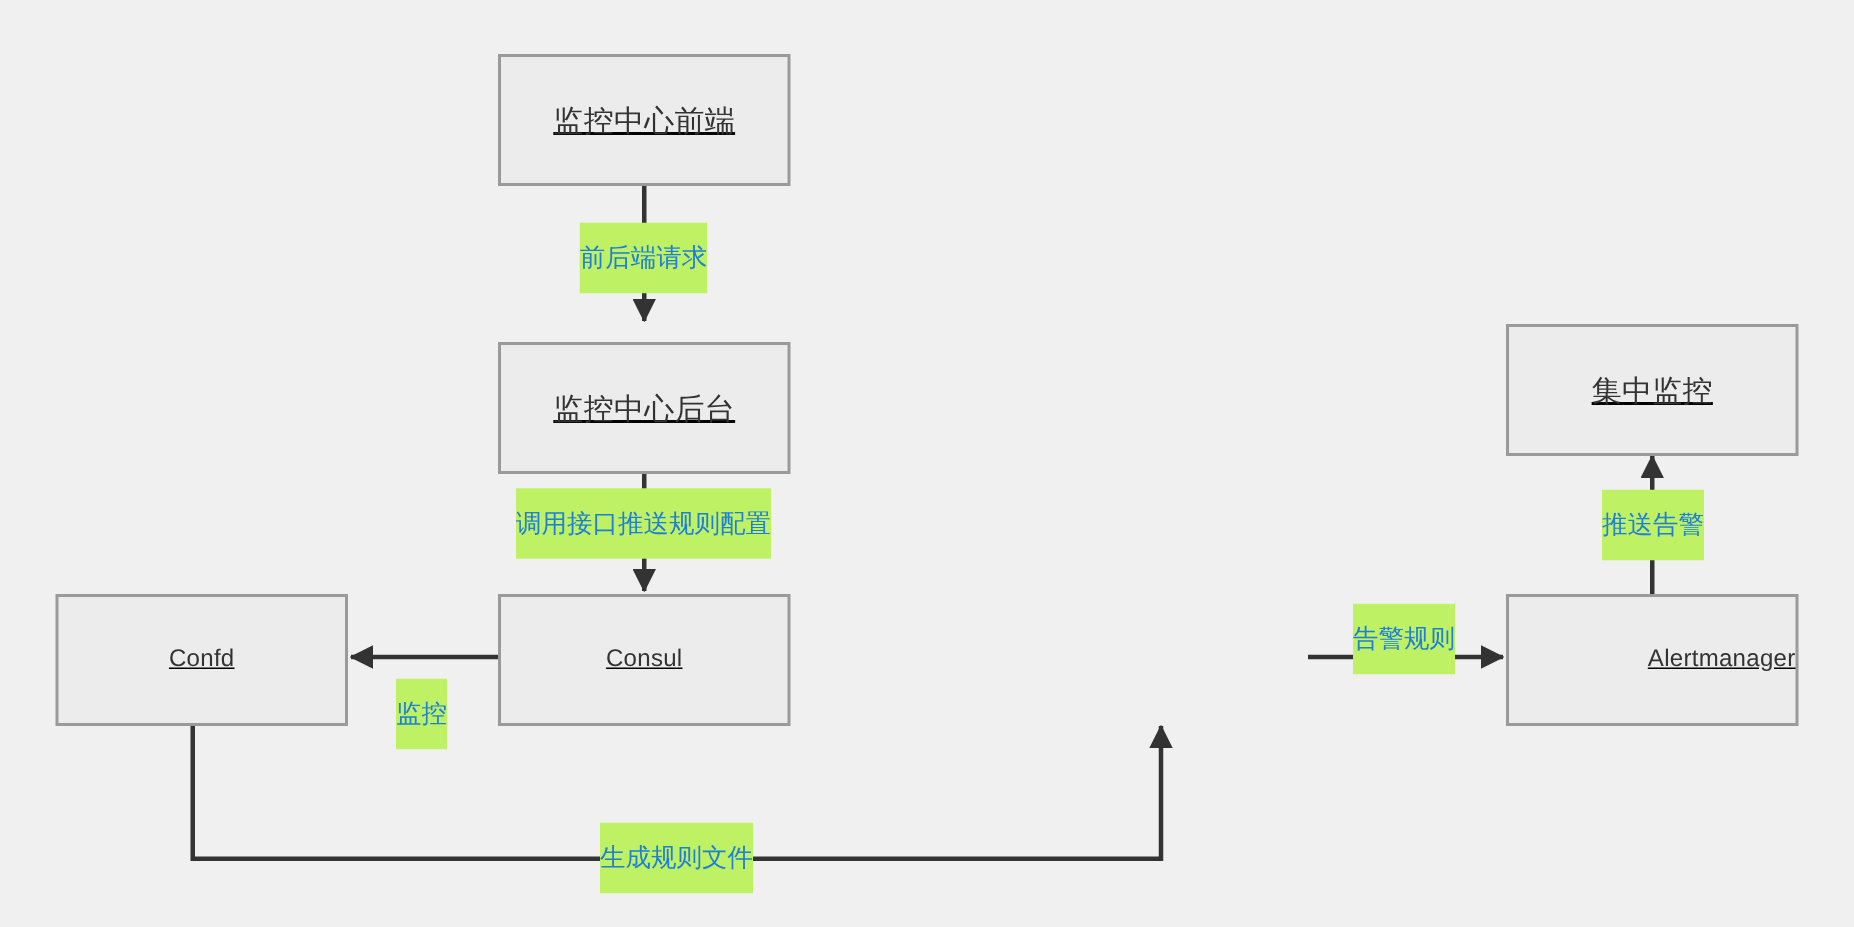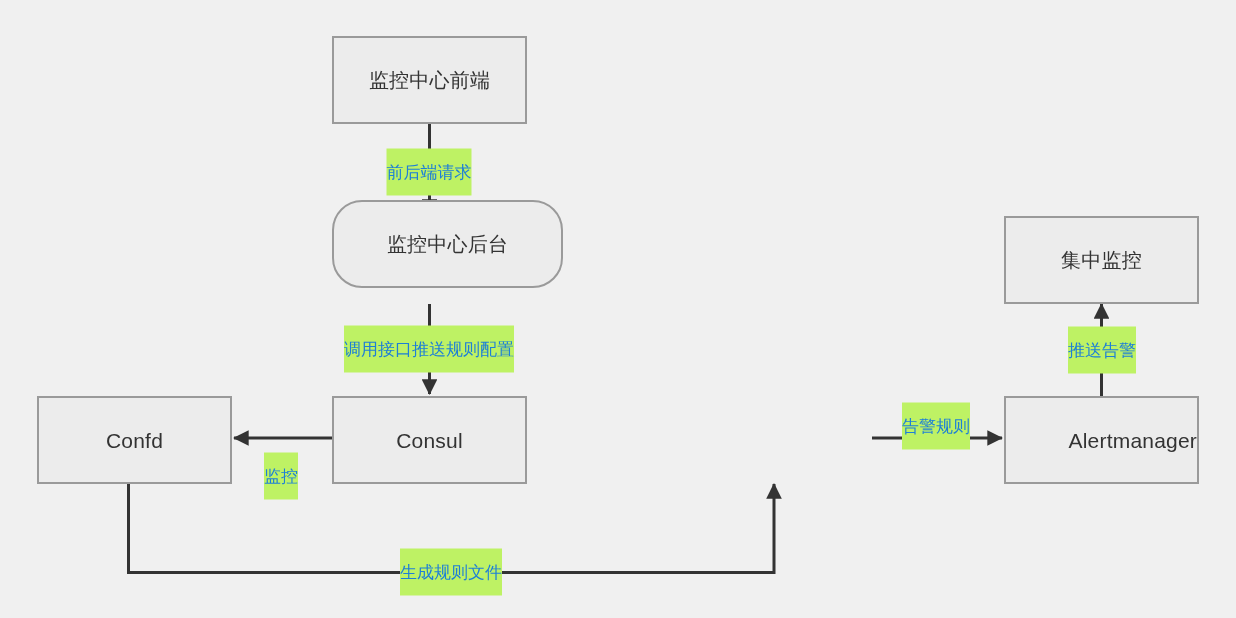--- a/index.html
+++ b/index.html
@@ -27,24 +27,25 @@
     height: 618px;
   }
   .node {
     position: absolute;
     box-sizing: border-box;
     background: #ececec;
     border: 2px solid #9a9a9a;
     display: flex;
     align-items: center;
     justify-content: center;
+    text-decoration: underline;
   }
   .node-label {
     color: #333333;
-    font-size: 21px;
+    font-size: 16px;
     line-height: 1;
     white-space: nowrap;
     letter-spacing: 0.2px;
   }
   .node-label.cjk {
     font-family: "DejaVu Sans", "Liberation Sans", sans-serif;
     font-size: 20px;
   }
   .edge-label {
     position: absolute;
@@ -80,21 +81,21 @@
 
     <line x1="1101.5" y1="396" x2="1101.5" y2="304" stroke="#333333" stroke-width="3" marker-end="url(#arrow)"></line>
 
     <path d="M 128.5 484 L 128.5 572.5 L 774 572.5 L 774 484" fill="none" stroke="#333333" stroke-width="3" marker-end="url(#arrow)"></path>
   </svg>
 
   <div class="node" style="left:332px; top:36px; width:195px; height:88px;">
     <span class="node-label cjk">监控中心前端</span>
   </div>
 
-  <div class="node" style="left:332px; top:200px; width:231px; height:88px;border-radius:30px;">
+  <div class="node" style="left:332px; top:228px; width:195px; height:88px;">
     <span class="node-label cjk">监控中心后台</span>
   </div>
 
   <div class="node" style="left:332px; top:396px; width:195px; height:88px;">
     <span class="node-label">Consul</span>
   </div>
 
   <div class="node" style="left:37px; top:396px; width:195px; height:88px;">
     <span class="node-label">Confd</span>
   </div>

